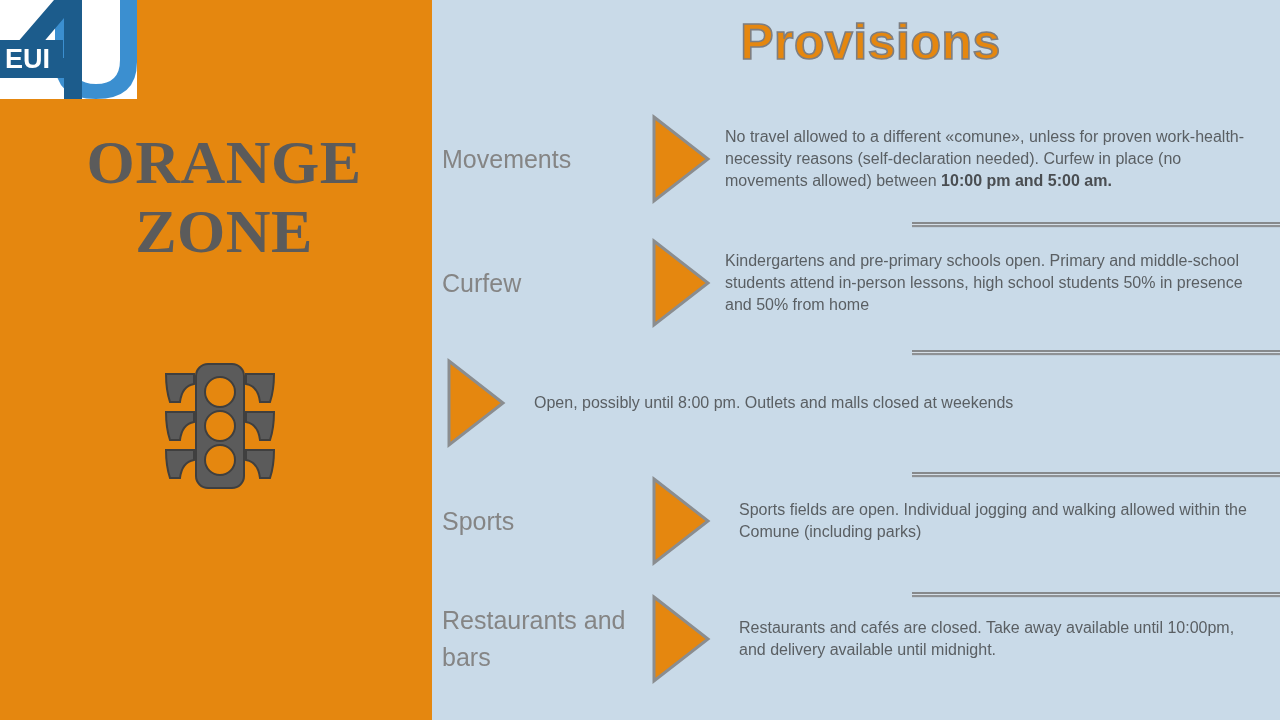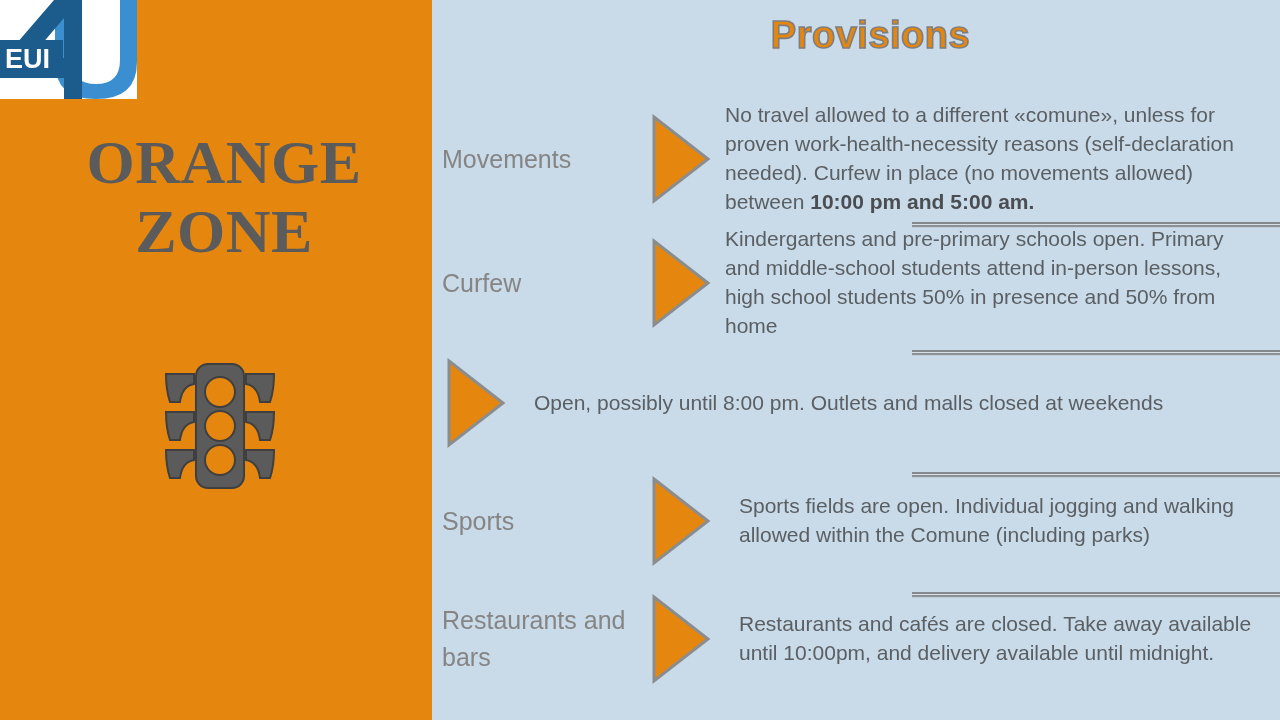--- a/index.html
+++ b/index.html
@@ -68,21 +68,21 @@
     background: #C9DAE8;
     flex: 0 0 848px;
   }
 
   .deck-title {
     position: absolute;
     top: 16px;
     left: 0;
     width: 817px;
     text-align: center;
-    font-size: 38px;
+    font-size: 50px;
     font-weight: bold;
     color: #E5870F;
     -webkit-text-stroke: 1.6px #7E7E80;
     letter-spacing: 0.5px;
     line-height: 1.05;
     padding-left: 60px;
   }
 
   .rows {
     position: absolute;
@@ -115,21 +115,21 @@
     flex: 0 0 88px;
     display: flex;
     align-items: center;
     justify-content: center;
   }
 
   .row-body {
     flex: 1 1 auto;
     padding-right: 24px;
     color: #5A5F63;
-    font-size: 21px;
+    font-size: 16px;
     line-height: 1.38;
   }
   .row-body b { font-weight: bold; color: #4A4E52; }
 
   .row.r2 .row-body,
   .row.r3 .row-body,
   .row.r4 .row-body { padding-left: 14px; }
 
   .divider {
     position: absolute;

